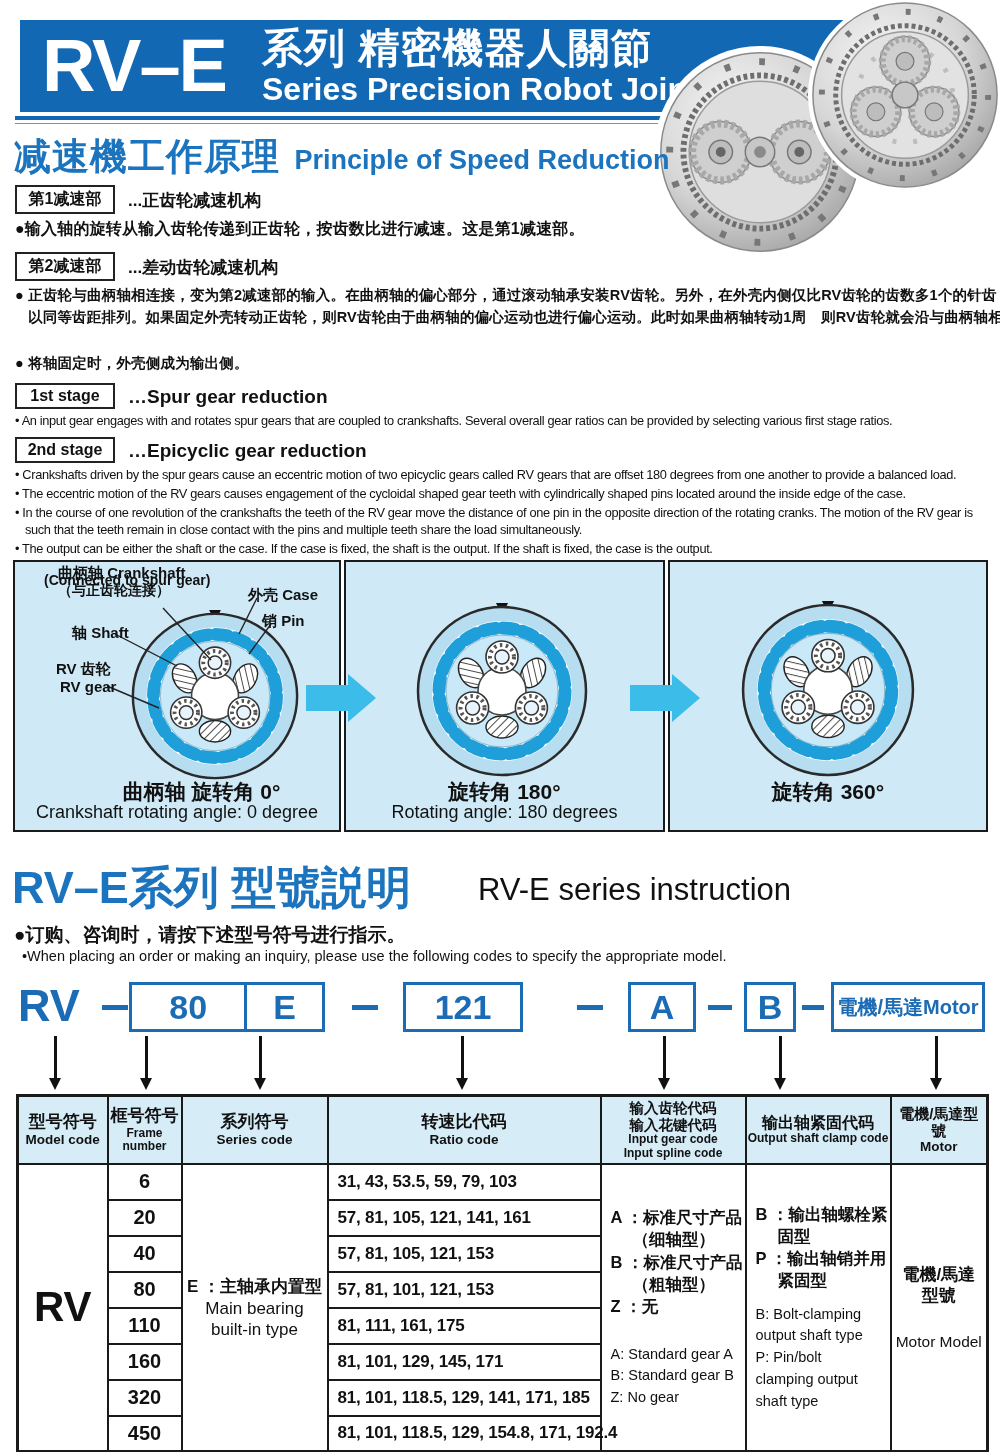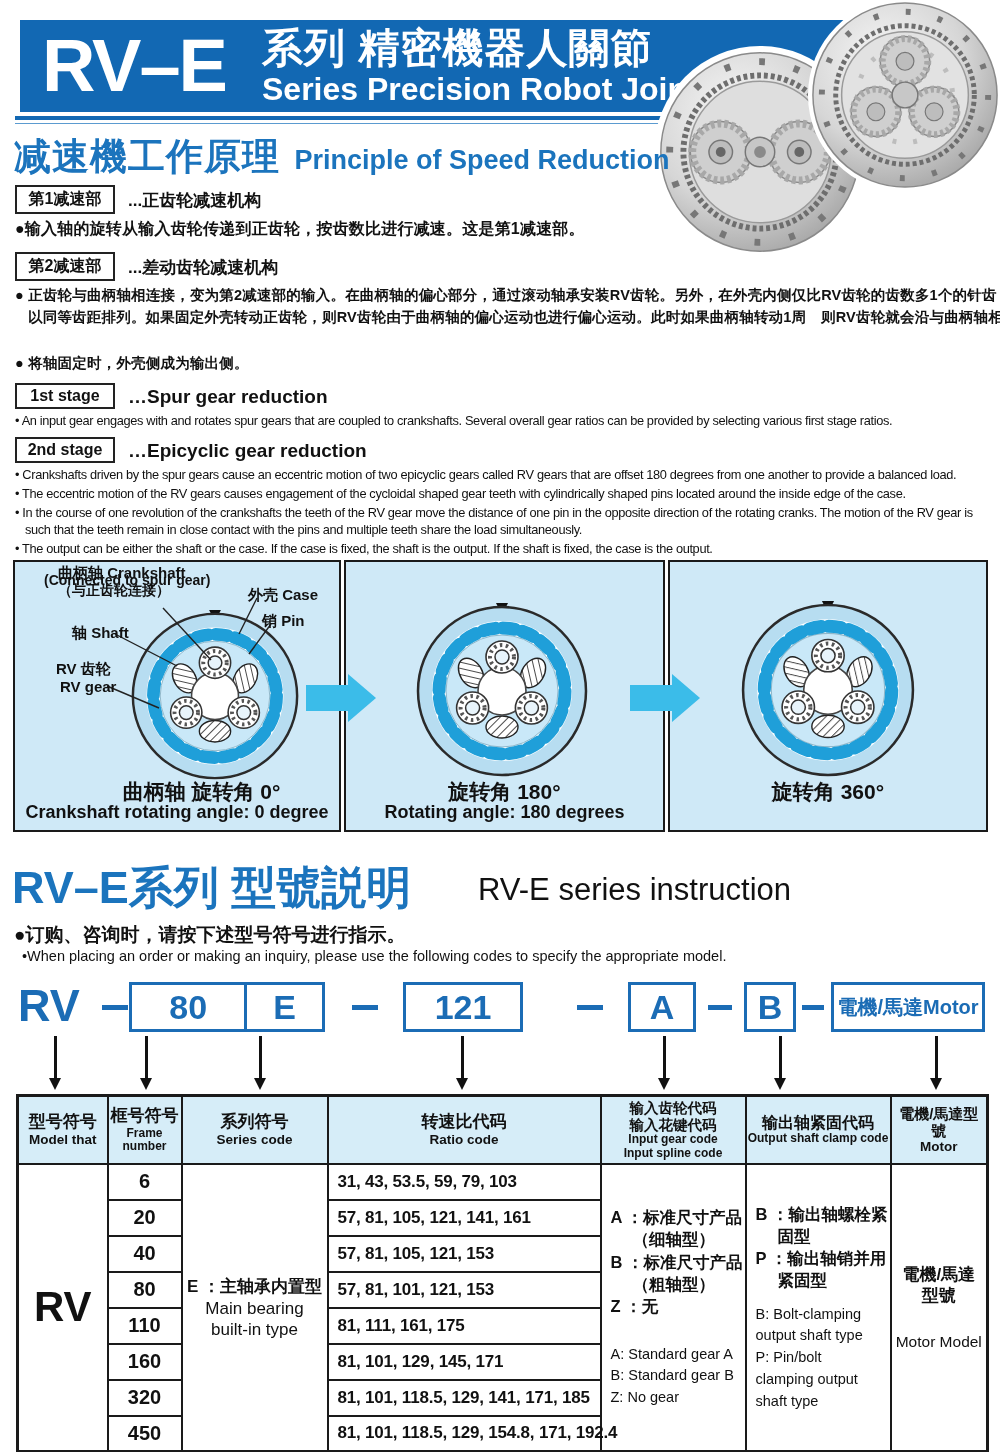--- a/index.html
+++ b/index.html
@@ -26,21 +26,21 @@
   .cnline { position:absolute; left:15px; width:975px; font-weight:600; font-size:14.5px; letter-spacing:0.2px; white-space:nowrap; }
   .enb { position:absolute; left:15px; width:978px; font-weight:500; font-size:12.8px; letter-spacing:-0.35px; padding-left:10px; text-indent:-10px; line-height:1.35; }
 
   
   .panel { position:absolute; top:560px; height:272px; background:#cfe9f7; border:2px solid #1a1a1a; }
   .p1 { left:13px;  width:328px; }
   .p2 { left:344px; width:321px; }
   .p3 { left:668px; width:320px; }
   .gear-svg { position:absolute; }
   .cap-cn { position:absolute; font-weight:700; font-size:21px; text-align:center; }
-  .cap-en { position:absolute; font-weight:700; font-size:18px; text-align:center; }
+  .cap-en { position:absolute; font-weight:400; font-size:18px; text-align:center; }
   .dlabel { position:absolute; font-weight:700; font-size:14px; white-space:nowrap; }
   .leader { position:absolute; left:13px; top:560px; pointer-events:none; }
   .flow-arrow { position:absolute; top:674px; width:0; height:0; }
   .flow-arrow .bar { position:absolute; left:0; top:11px; width:42px; height:26px; background:#3bbce9; }
   .flow-arrow .head { position:absolute; left:42px; top:0; width:0; height:0; border-top:24px solid transparent; border-bottom:24px solid transparent; border-left:28px solid #3bbce9; }
 
   
   .instr-title-cn { position:absolute; left:12px; top:858px; color:#1b74bd; font-weight:700; font-size:45px; letter-spacing:0px; white-space:nowrap; }
   .instr-title-en { position:absolute; left:478px; top:872px; color:#111; font-weight:500; font-size:31px; white-space:nowrap; }
   .instr-cn { position:absolute; left:14px; top:922px; font-weight:700; font-size:19px; white-space:nowrap; }
@@ -315,21 +315,21 @@
         <col style="width:146px">
         <col style="width:273px">
       <col style="width:145px">
         <col style="width:145px">
         <col style="width:97px">
     </colgroup>
     <thead>
       <tr style="height:56px;">
         <th class="hd">
           <div class="hd-cn">型号符号</div>
-          <div class="hd-en">Model that</div>
+          <div class="hd-en">Model code</div>
         </th>
         <th class="hd">
           <div class="hd-cn">框号符号</div>
           <div class="hd-en-sm">Frame number</div>
         </th>
         <th class="hd">
           <div class="hd-cn">系列符号</div>
           <div class="hd-en">Series code</div>
         </th>
         <th class="hd">

